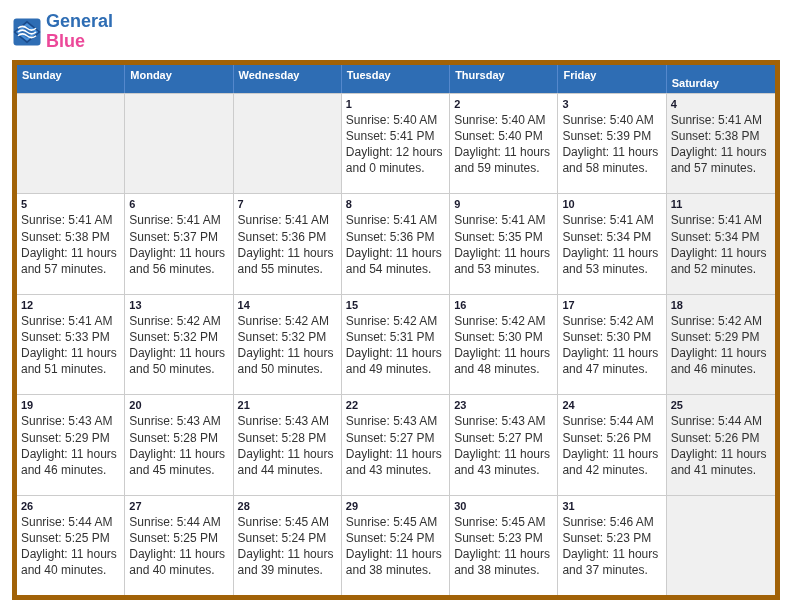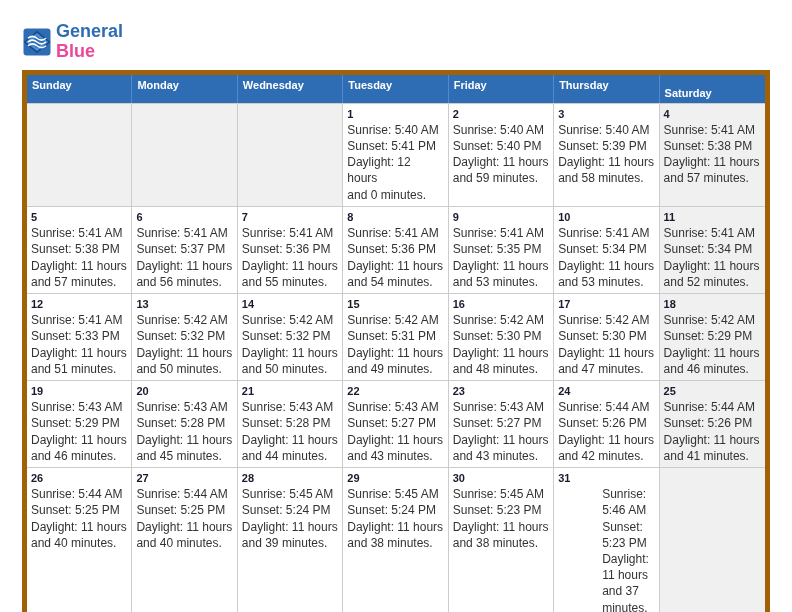--- a/index.html
+++ b/index.html
@@ -6,21 +6,21 @@
     body {
       width: 792px;
       height: 612px;
       font-family: Arial, sans-serif;
       background: #fff;
       overflow: hidden;
     }
     .page {
       width: 792px;
       height: 612px;
-      padding: 22px;
+      padding: 12px;
       display: flex;
       flex-direction: column;
       border-radius: 18px;
     }
     .header {
       display: flex;
       justify-content: space-between;
       align-items: flex-start;
       margin-bottom: 8px;
     }
@@ -141,22 +141,22 @@
       <div class="subtitle"></div>
     </div>
   </div>
 
   <div class="calendar">
     <div class="cal-header">
     <div class="cal-header-cell">Sunday</div>
         <div class="cal-header-cell">Monday</div>
         <div class="cal-header-cell">Wednesday</div>
         <div class="cal-header-cell">Tuesday</div>
+        <div class="cal-header-cell">Thursday</div>
         <div class="cal-header-cell">Friday</div>
-        <div class="cal-header-cell">Thursday</div>
         <div class="cal-header-cell">Saturday</div>
       </div>
     <div class="cal-body">
     <div class="cal-row">
           <div class="cal-cell shaded empty"></div>
           <div class="cal-cell shaded empty"></div>
           <div class="cal-cell shaded empty"></div>
           <div class="cal-cell">
             <span class="day-number">1</span>
             <div class="cell-text" style="white-space: pre-line;">Sunrise: 5:40 AM
@@ -370,21 +370,21 @@
           </div>
           <div class="cal-cell">
             <span class="day-number">30</span>
             <div class="cell-text" style="white-space: pre-line;">Sunrise: 5:45 AM
 Sunset: 5:23 PM
 Daylight: 11 hours
 and 38 minutes.</div>
           </div>
           <div class="cal-cell">
             <span class="day-number">31</span>
-            <div class="cell-text" style="white-space: pre-line; margin-left: 44px;">Sunrise: 5:46 AM
+            <div class="cell-text" style="white-space: pre-line;">Sunrise: 5:46 AM
 Sunset: 5:23 PM
 Daylight: 11 hours
 and 37 minutes.</div>
           </div>
           <div class="cal-cell shaded empty"></div>
         </div>
       </div>
   </div>
 </div>
 

